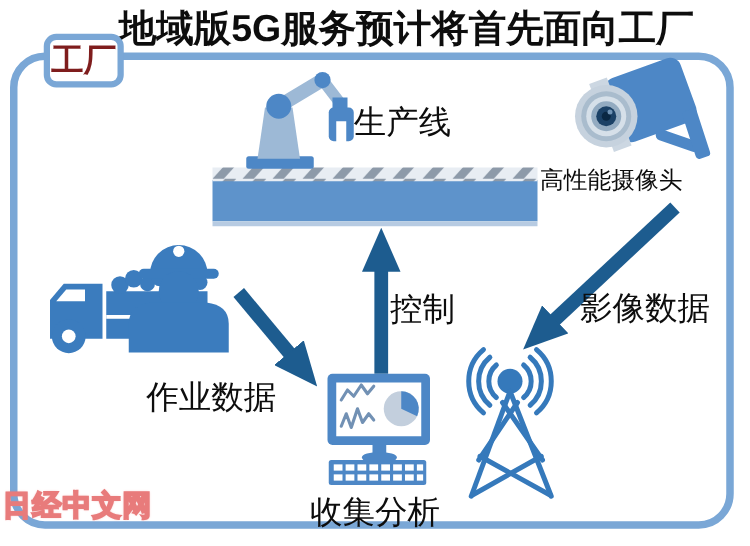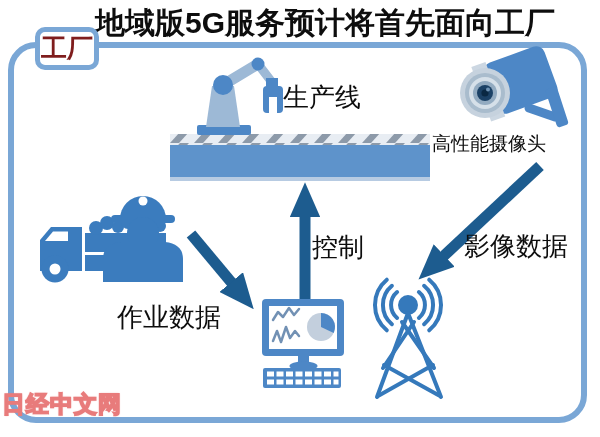--- a/index.html
+++ b/index.html
@@ -185,15 +185,16 @@
       <path d="M384,365 L440,396" class="s-tower" stroke-width="3.5"></path>
       <path d="M433,365 L378,396" class="s-tower" stroke-width="3.5"></path>
     </g>
   </svg>
 
   <div class="lbl" style="left:283px;top:80px;">生产线</div>
   <div class="lbl" style="left:432px;top:131px;font-size:19px;">高性能摄像头</div>
   <div class="lbl" style="left:117px;top:284px;margin-top:16px;">作业数据</div>
   <div class="lbl" style="left:464px;top:229px;">影像数据</div>
   <div class="lbl" style="left:312px;top:230px;">控制</div>
+  <div class="lbl" style="left:248px;top:392px;">收集分析</div>
 
   <div class="watermark">日经中文网</div>
 </div>
 
 </body></html>

